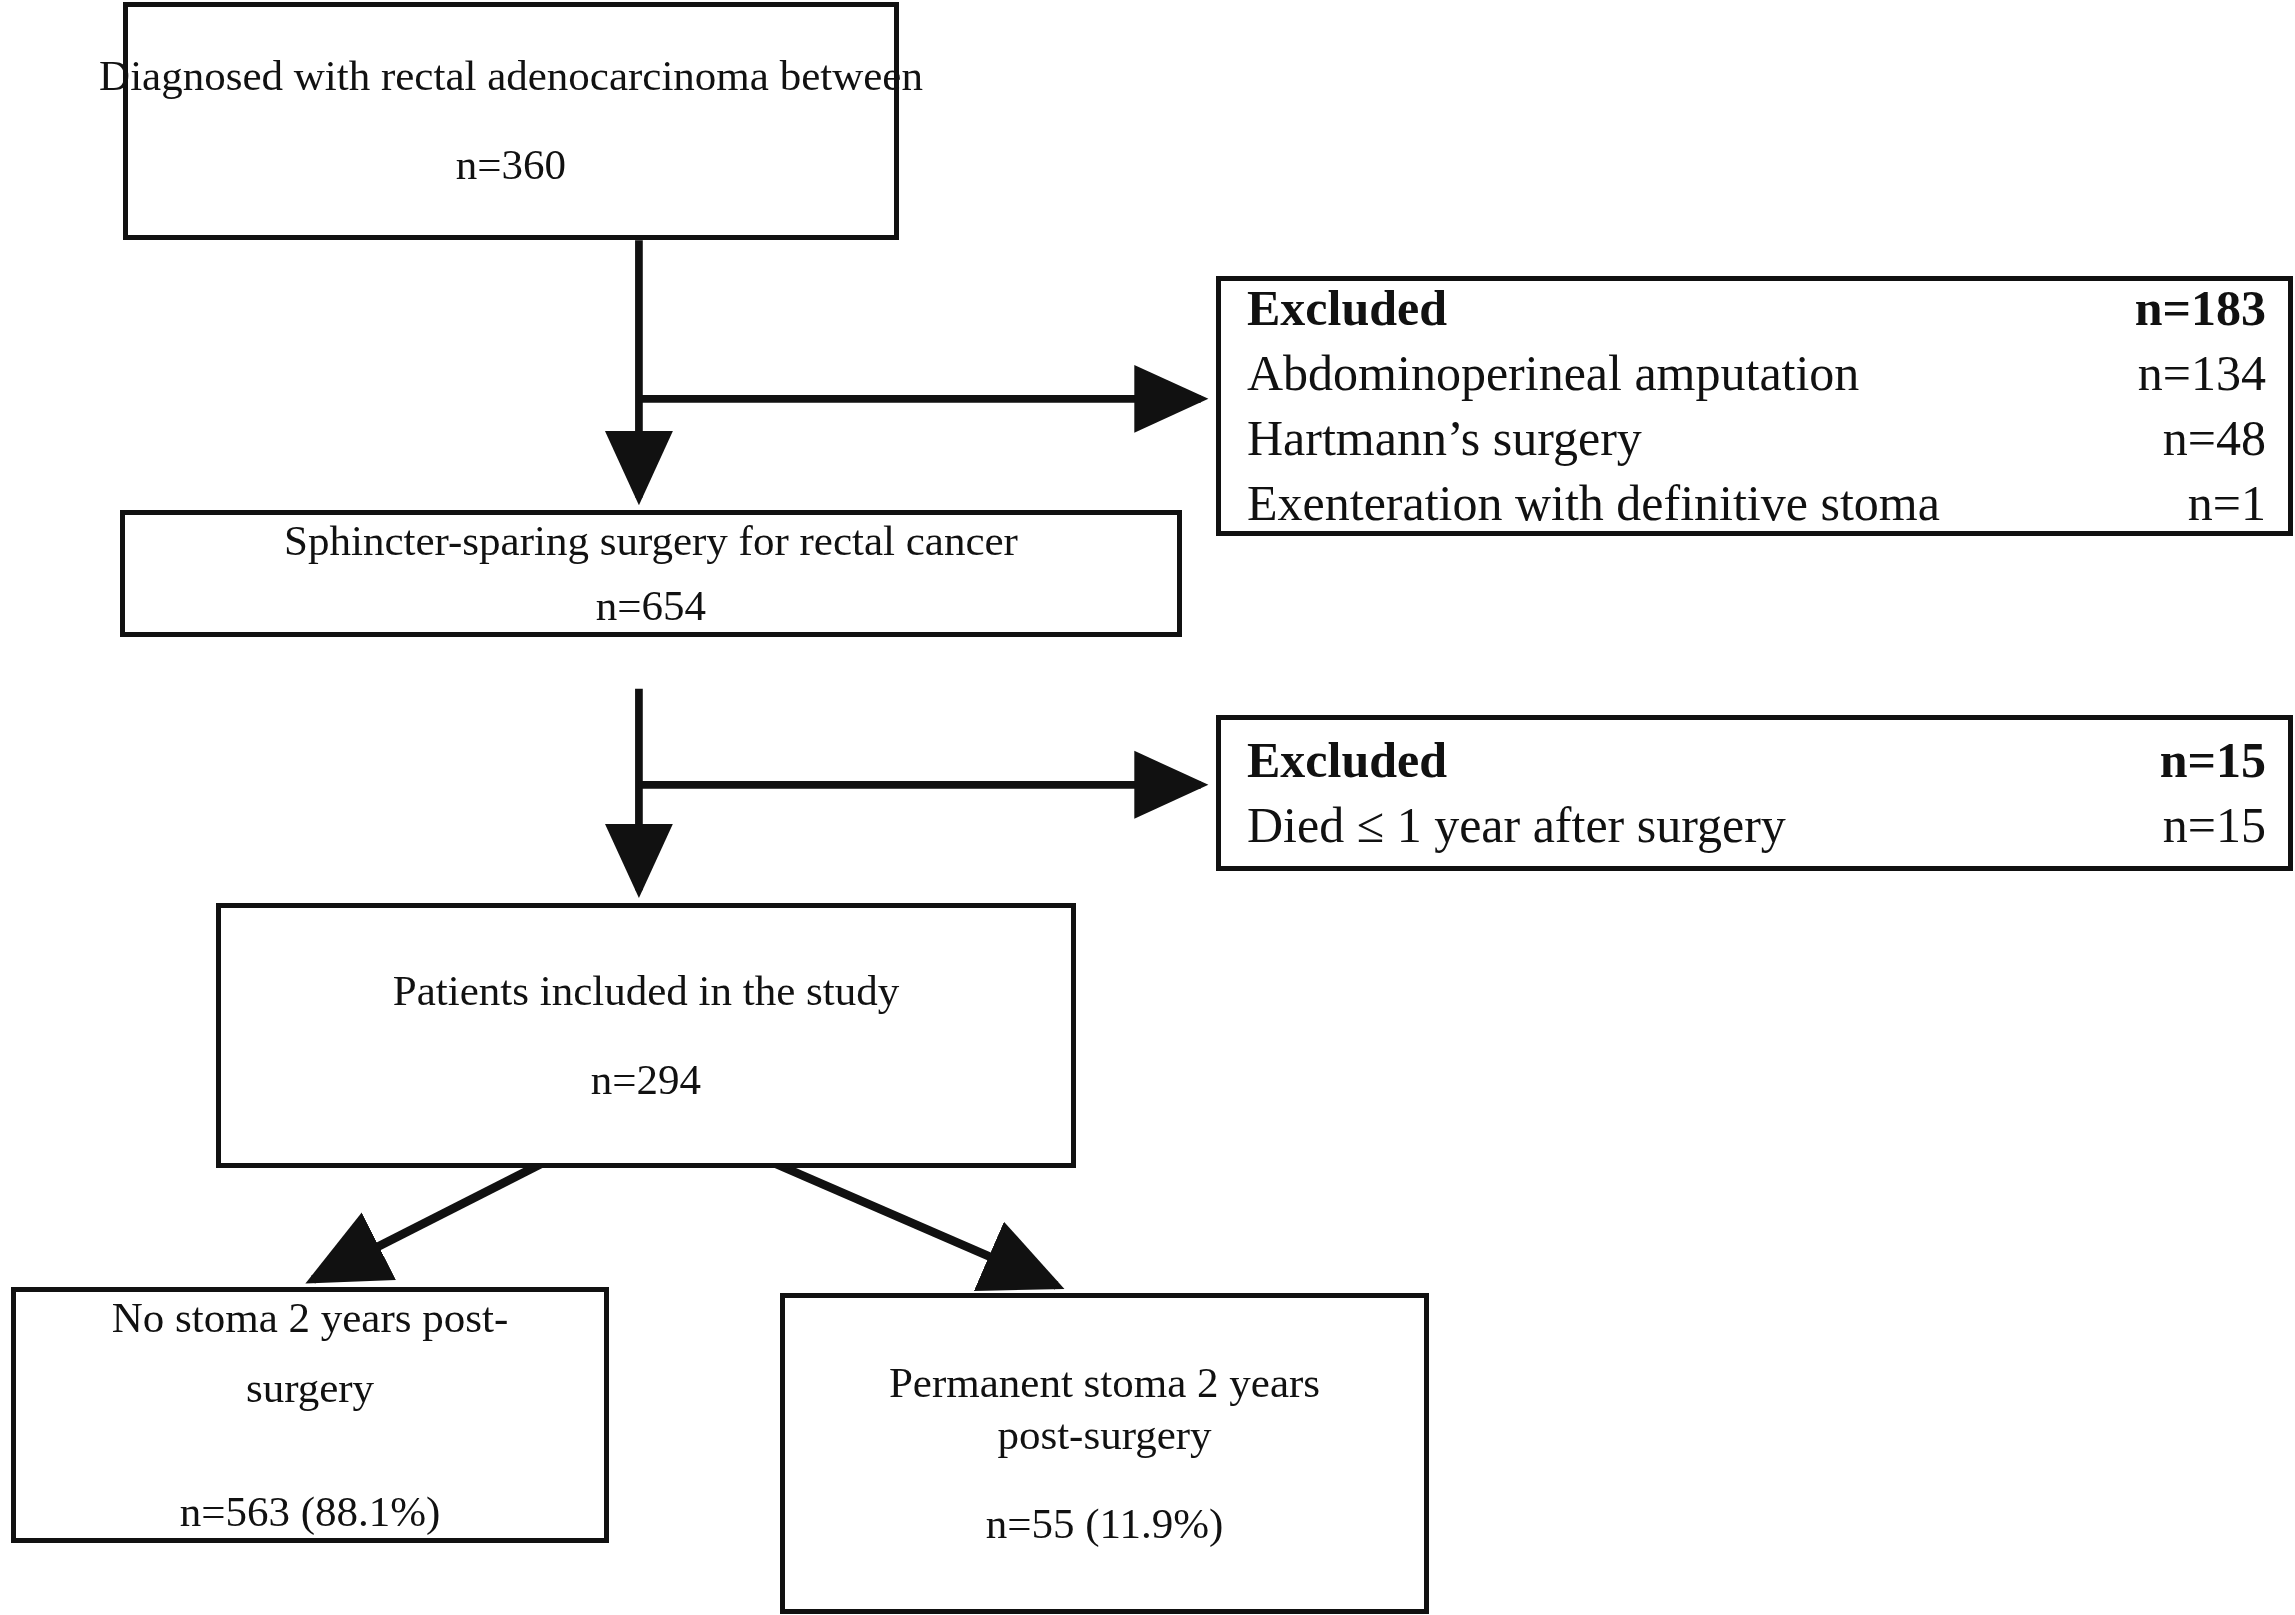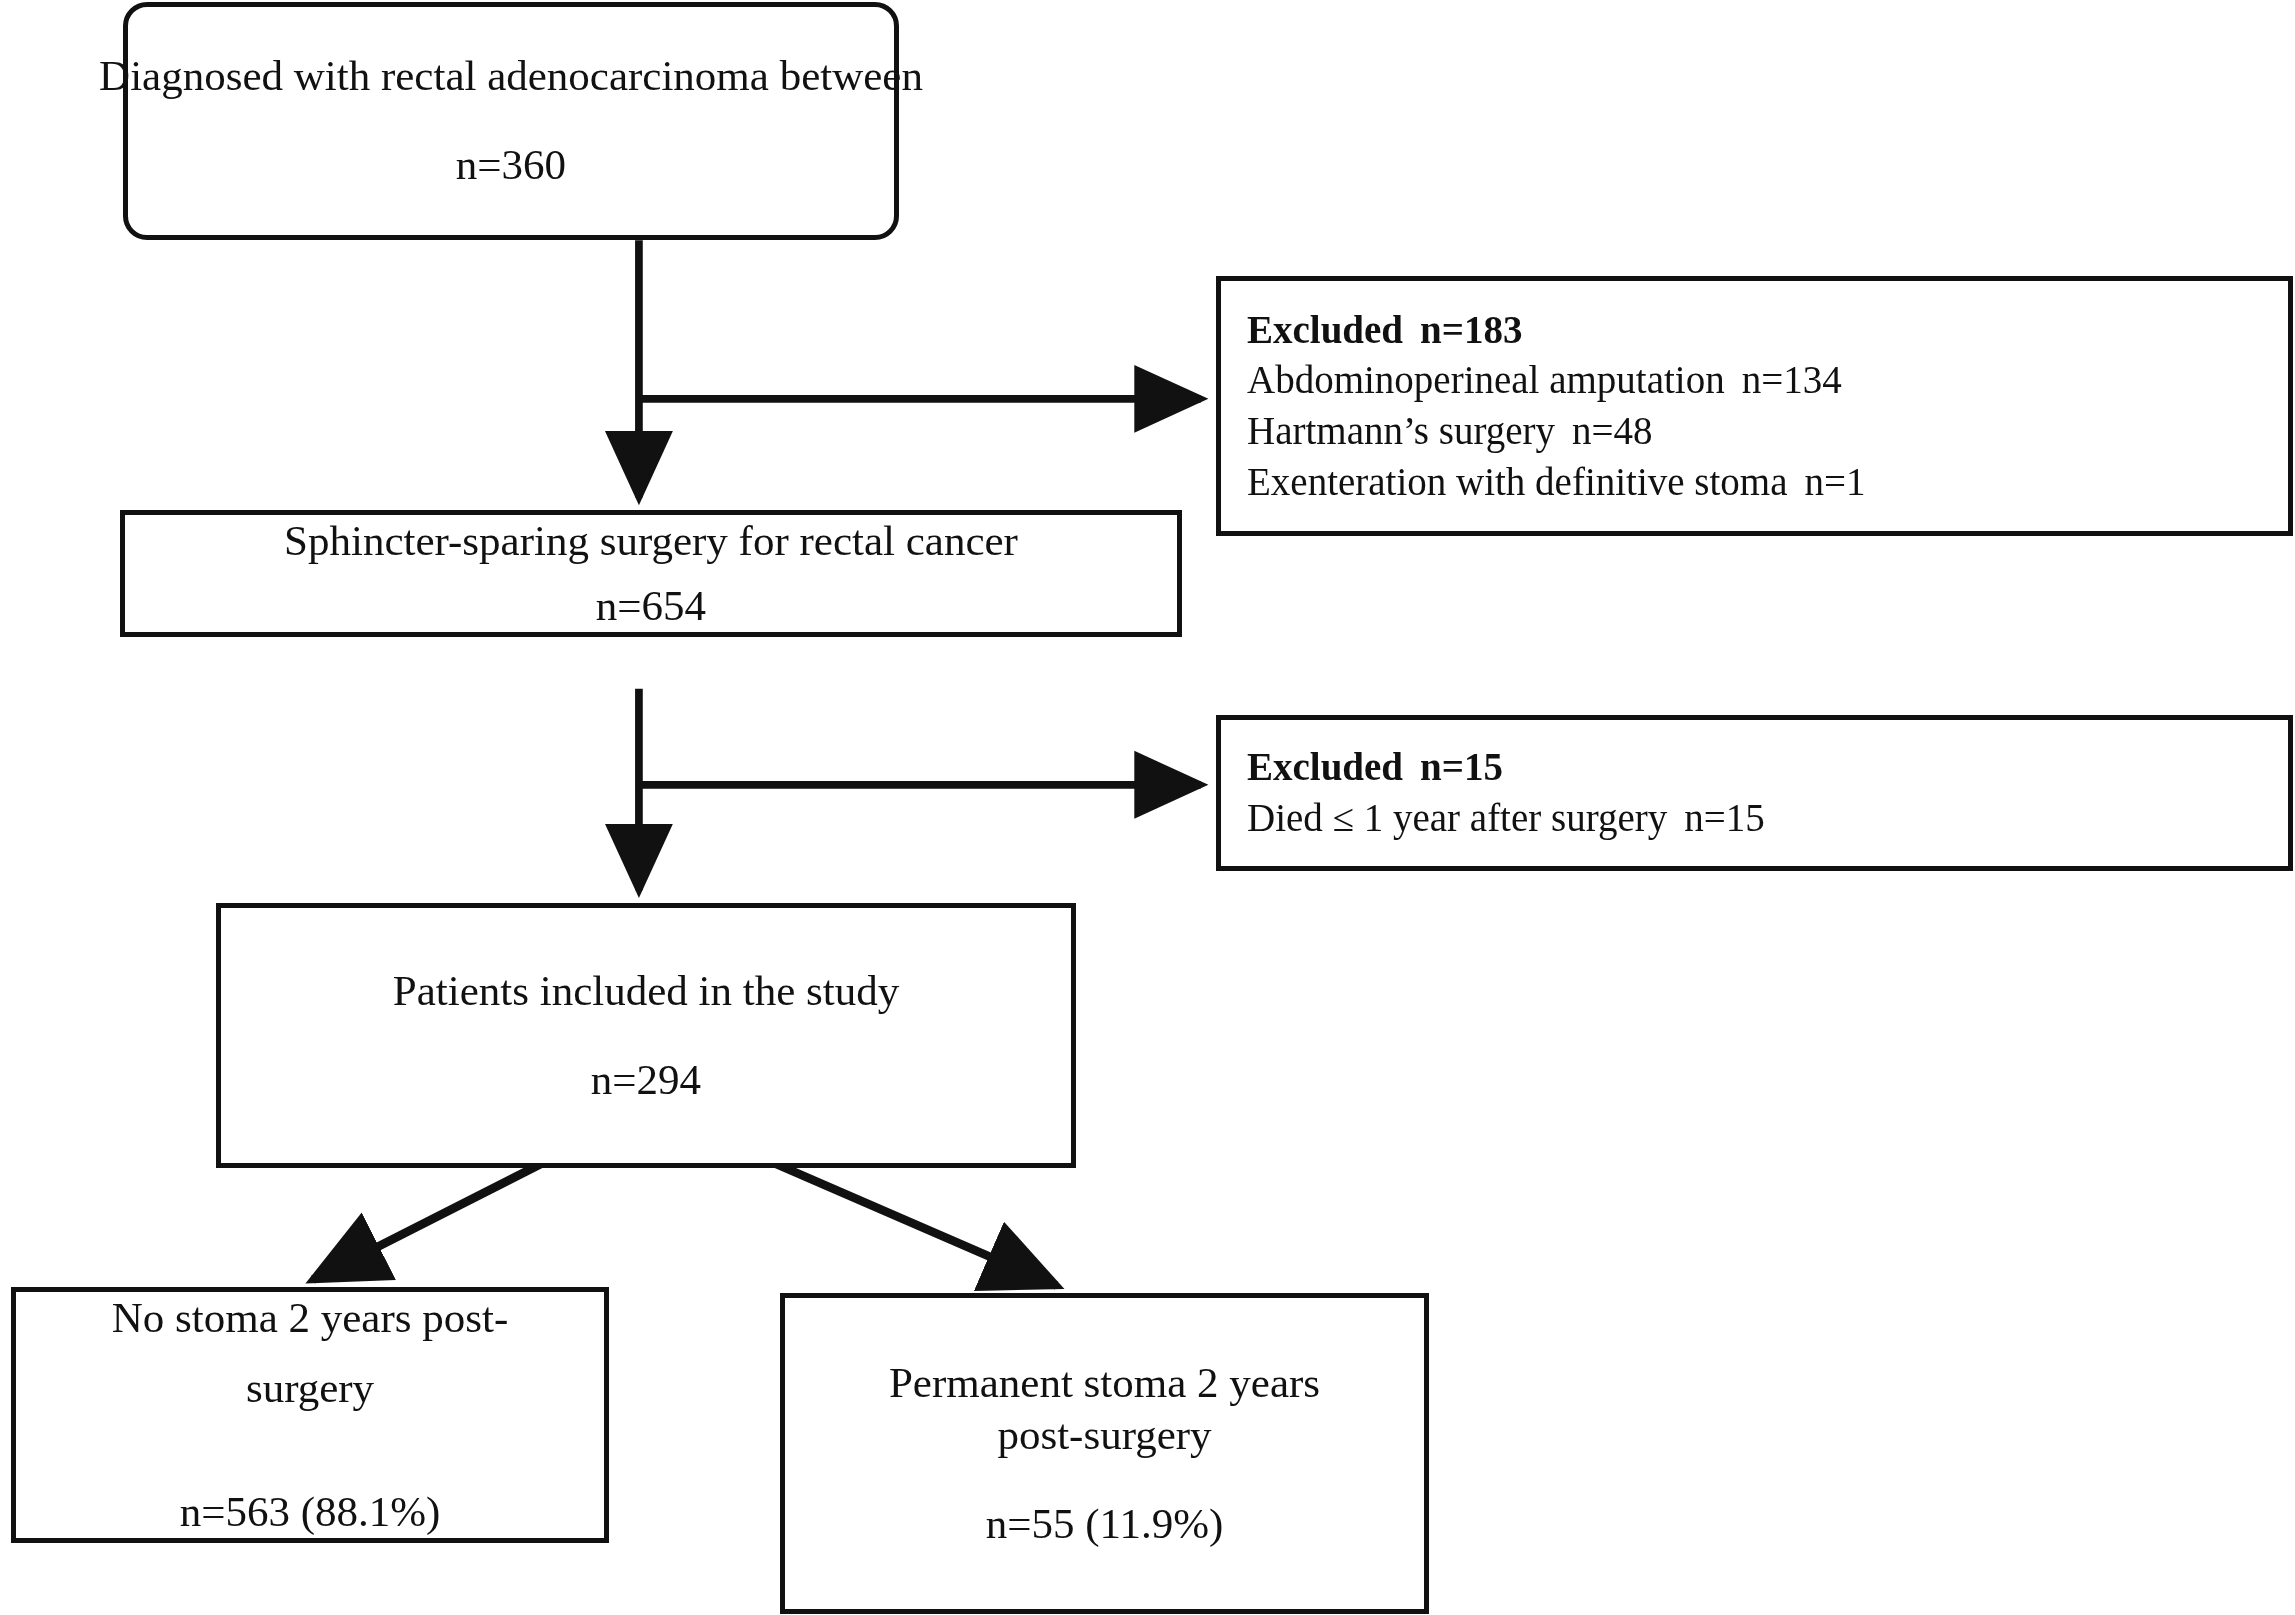--- a/index.html
+++ b/index.html
@@ -32,21 +32,21 @@
     line-height: 1.22;
     font-size: 43px;
     white-space: pre;
   }
   .node .gap {
     height: 36px;
   }
 
   
   #box-diagnosed {
-    left: 123px;  top: 1.7px;    width: 776px; height: 238px; border-radius: 24px;
+    left: 123px;  top: 1.7px;    width: 776px; height: 238px;
   }
   #box-sphincter {
     left: 120px;  top: 510px;  width: 1062px; height: 127px;
   }
   #box-included {
     left: 216px;  top: 903px; width: 860px; height: 265px;
   }
 
   
   .excl-node {
@@ -55,22 +55,22 @@
     border: 5.1px solid #111111;
     background: #ffffff;
     display: flex;
     flex-direction: column;
     justify-content: center;
     padding: 8.6px 22px 8.6px 26px;
   }
   .excl-row {
     display: flex;
     align-items: baseline;
-    justify-content: flex-start;
-    font-size: 39px;
+    justify-content: space-between;
+    font-size: 50px;
     line-height: 1.30;
     white-space: pre;
   }
   .excl-row .lbl { text-align: left; }
   .excl-row .val { text-align: right; padding-left: 17px; }
   .excl-row.bold .lbl,
   .excl-row.bold .val { font-weight: bold; }
 
   #box-excluded-1 {
     left: 1216px; top: 276px;  width: 1077px; height: 260px;

